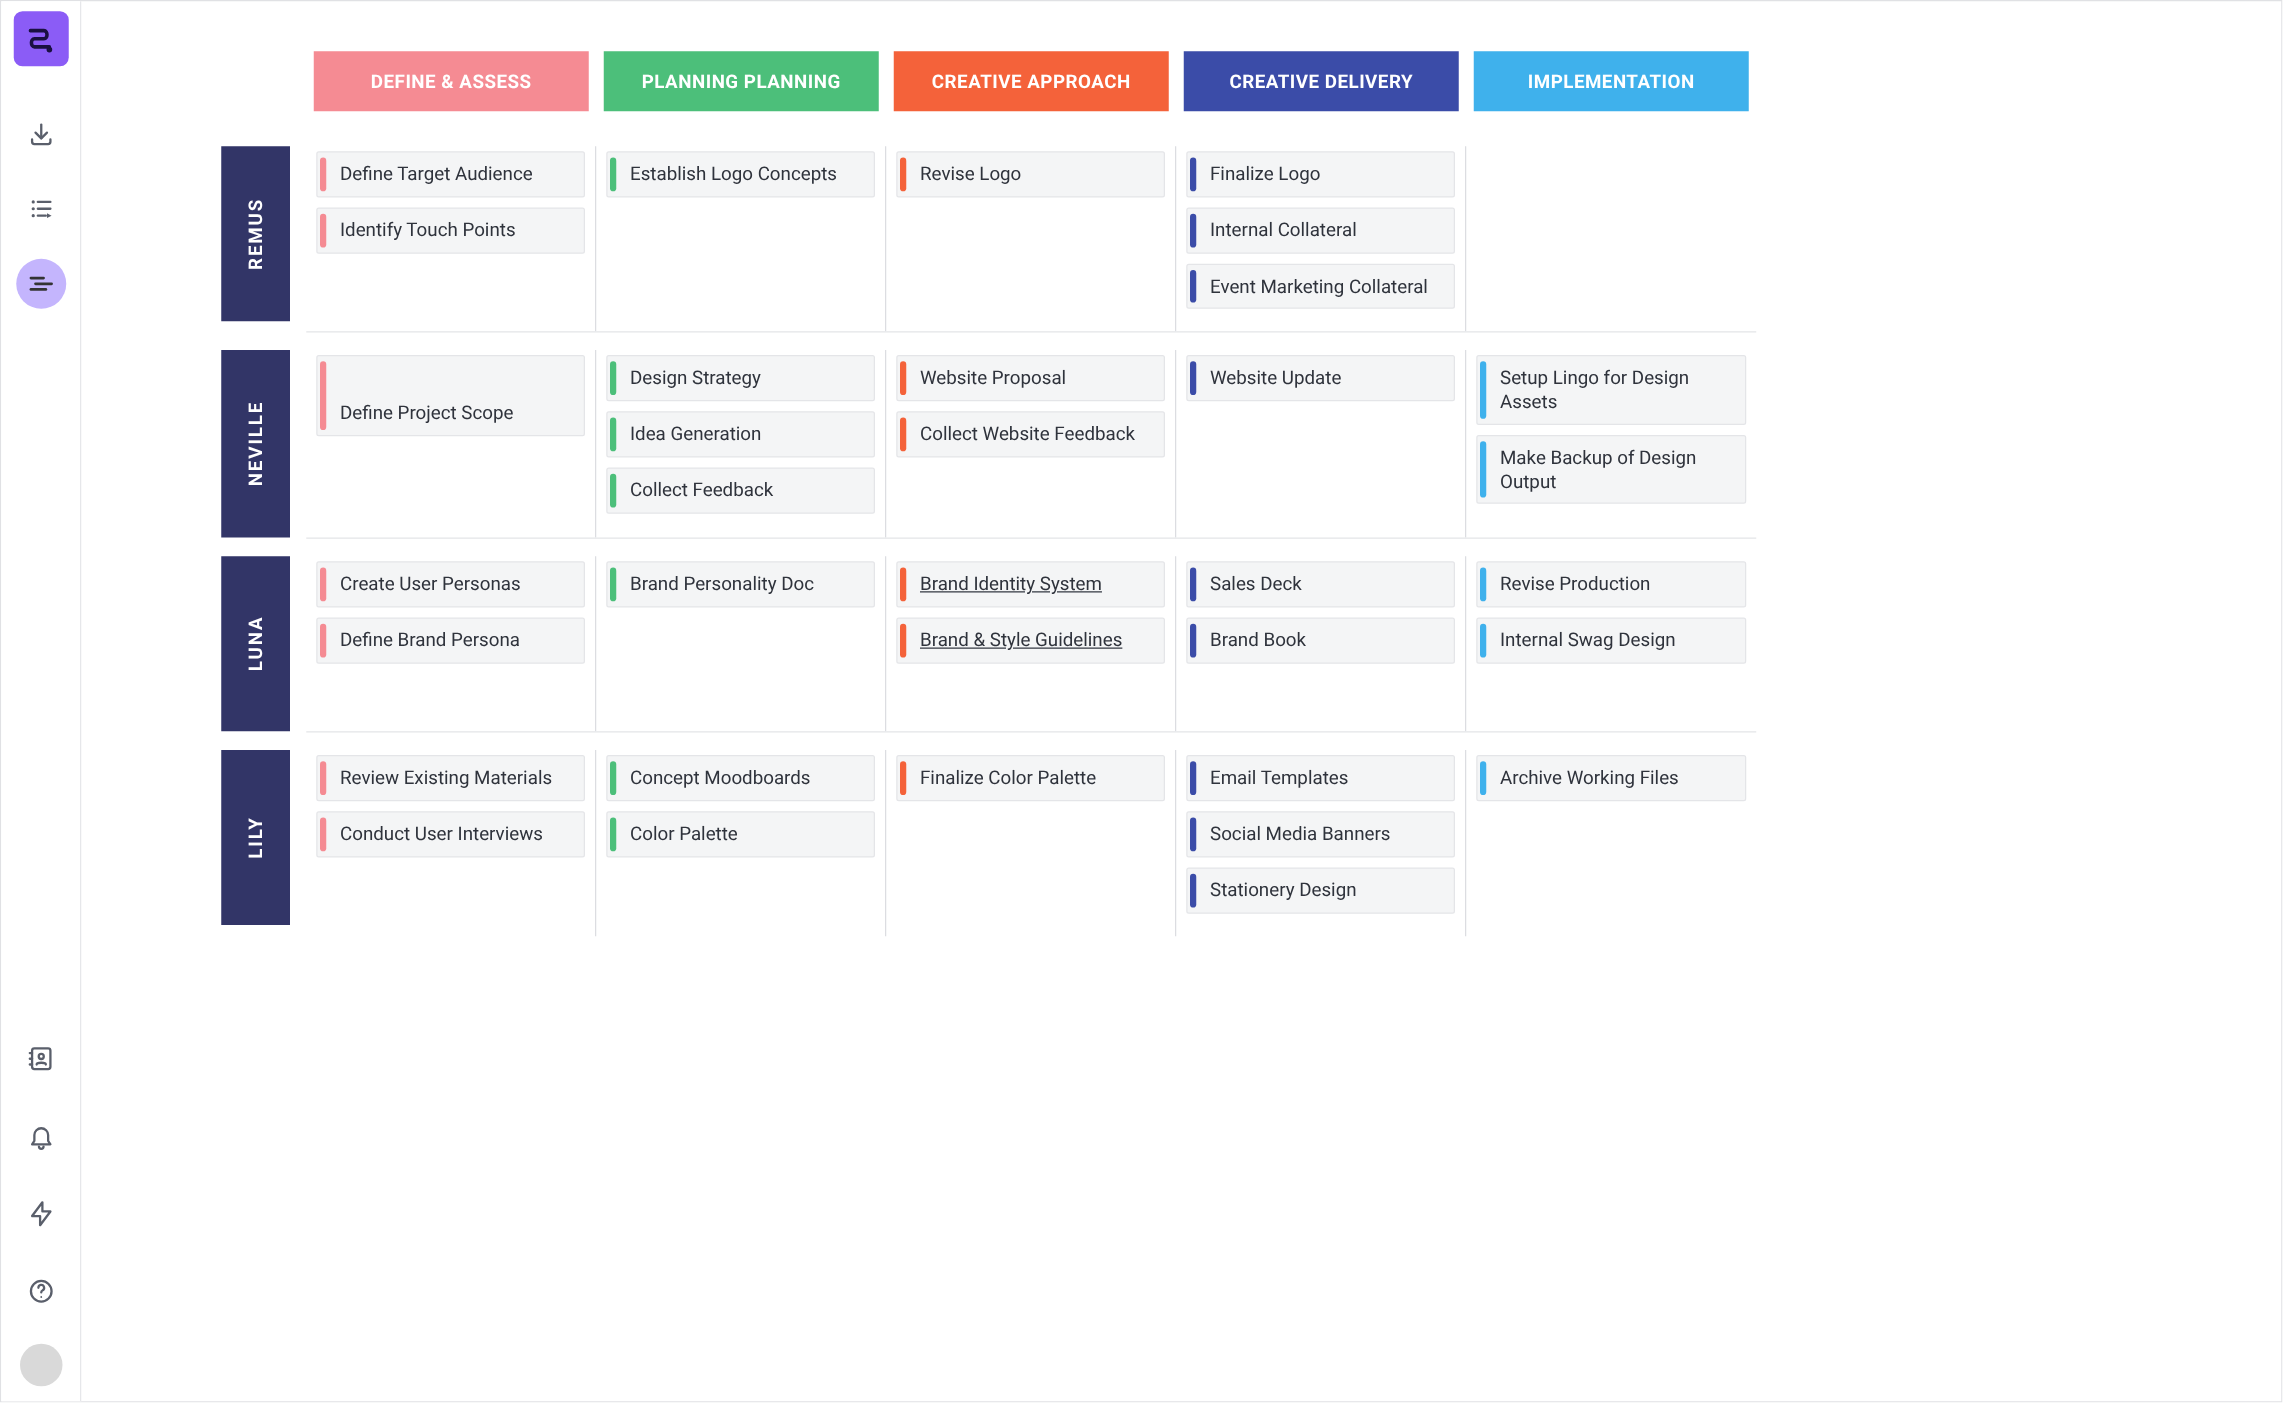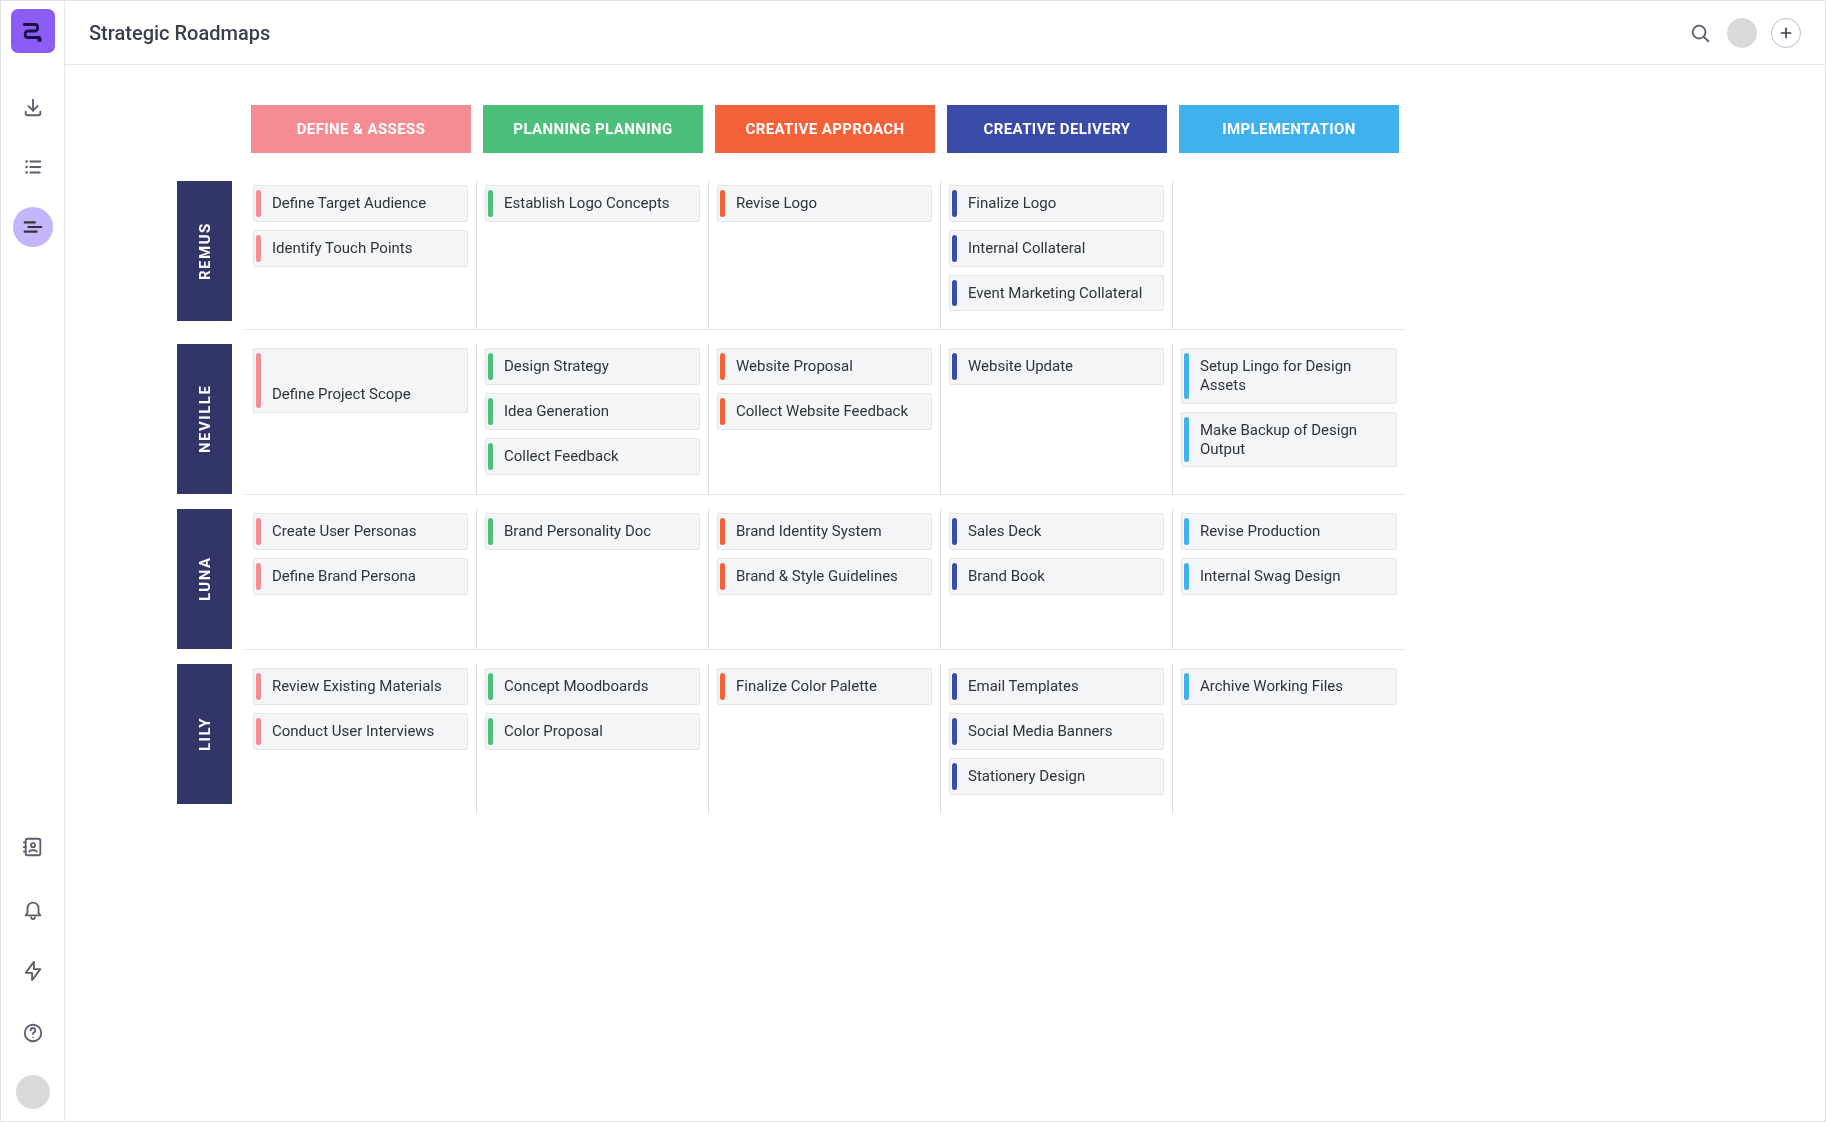--- a/index.html
+++ b/index.html
@@ -273,38 +273,20 @@
             <circle cx="12" cy="12" r="9"></circle>
             <path d="M9.5 9a2.5 2.5 0 1 1 3.5 2.3c-.9.4-1 1-1 1.7"></path>
             <circle cx="12" cy="17" r="0.8" fill="currentColor" stroke="none"></circle>
           </svg>
       </div>
       <div class="avatar-small"></div>
     </div>
   </div>
 
   <div class="content">
-    <div class="header">
-      <div class="header-title">Strategic Roadmaps</div>
-      <div class="header-right">
-        <div class="header-icon">
-          <svg viewBox="0 0 24 24" fill="none" stroke="currentColor" stroke-width="2" stroke-linecap="round">
-              <circle cx="11" cy="11" r="7"></circle>
-              <line x1="21" y1="21" x2="16" y2="16"></line>
-            </svg>
-        </div>
-        <div class="header-avatar"></div>
-        <div class="add-btn">
-          <svg viewBox="0 0 24 24" fill="none" stroke="currentColor" stroke-width="2.4" stroke-linecap="round">
-              <line x1="12" y1="5" x2="12" y2="19"></line>
-              <line x1="5" y1="12" x2="19" y2="12"></line>
-            </svg>
-        </div>
-      </div>
-    </div>
 
     <div class="board-wrap">
       <div class="board" id="board">
 
       <div class="col-header-spacer"></div>
           <div class="col-header" style="background: rgb(245, 139, 147);">
             <span>DEFINE &amp; ASSESS</span>
           </div>
           <div class="col-header" style="background: rgb(76, 191, 122);">
             <span>PLANNING PLANNING</span>
@@ -404,21 +386,21 @@
             </div>
             <div class="card" style="--accent: #f58b93;">
               <span style="padding-left: 6px;">Define Brand Persona</span>
             </div>
           </div>
           <div class="cell" style="min-height: 140px;">
             <div class="card" style="--accent: #4cbf7a;">
               <span style="padding-left: 6px;">Brand Personality Doc</span>
             </div>
           </div>
-          <div class="cell" style="min-height: 140px;">
+          <div class="cell" style="min-height: 140px; text-decoration: underline;">
             <div class="card" style="--accent: #f4623a;">
               <span style="padding-left: 6px;">Brand Identity System</span>
             </div>
             <div class="card" style="--accent: #f4623a;">
               <span style="padding-left: 6px;">Brand &amp; Style Guidelines</span>
             </div>
           </div>
           <div class="cell" style="min-height: 140px;">
             <div class="card" style="--accent: #3b4ca8;">
               <span style="padding-left: 6px;">Sales Deck</span>
@@ -446,21 +428,21 @@
             </div>
             <div class="card" style="--accent: #f58b93;">
               <span style="padding-left: 6px;">Conduct User Interviews</span>
             </div>
           </div>
           <div class="cell" style="min-height: 140px;">
             <div class="card" style="--accent: #4cbf7a;">
               <span style="padding-left: 6px;">Concept Moodboards</span>
             </div>
             <div class="card" style="--accent: #4cbf7a;">
-              <span style="padding-left: 6px;">Color Proposal</span>
+              <span style="padding-left: 6px;">Color Palette</span>
             </div>
           </div>
           <div class="cell" style="min-height: 140px;">
             <div class="card" style="--accent: #f4623a;">
               <span style="padding-left: 6px;">Finalize Color Palette</span>
             </div>
           </div>
           <div class="cell" style="min-height: 140px;">
             <div class="card" style="--accent: #3b4ca8;">
               <span style="padding-left: 6px;">Email Templates</span>

